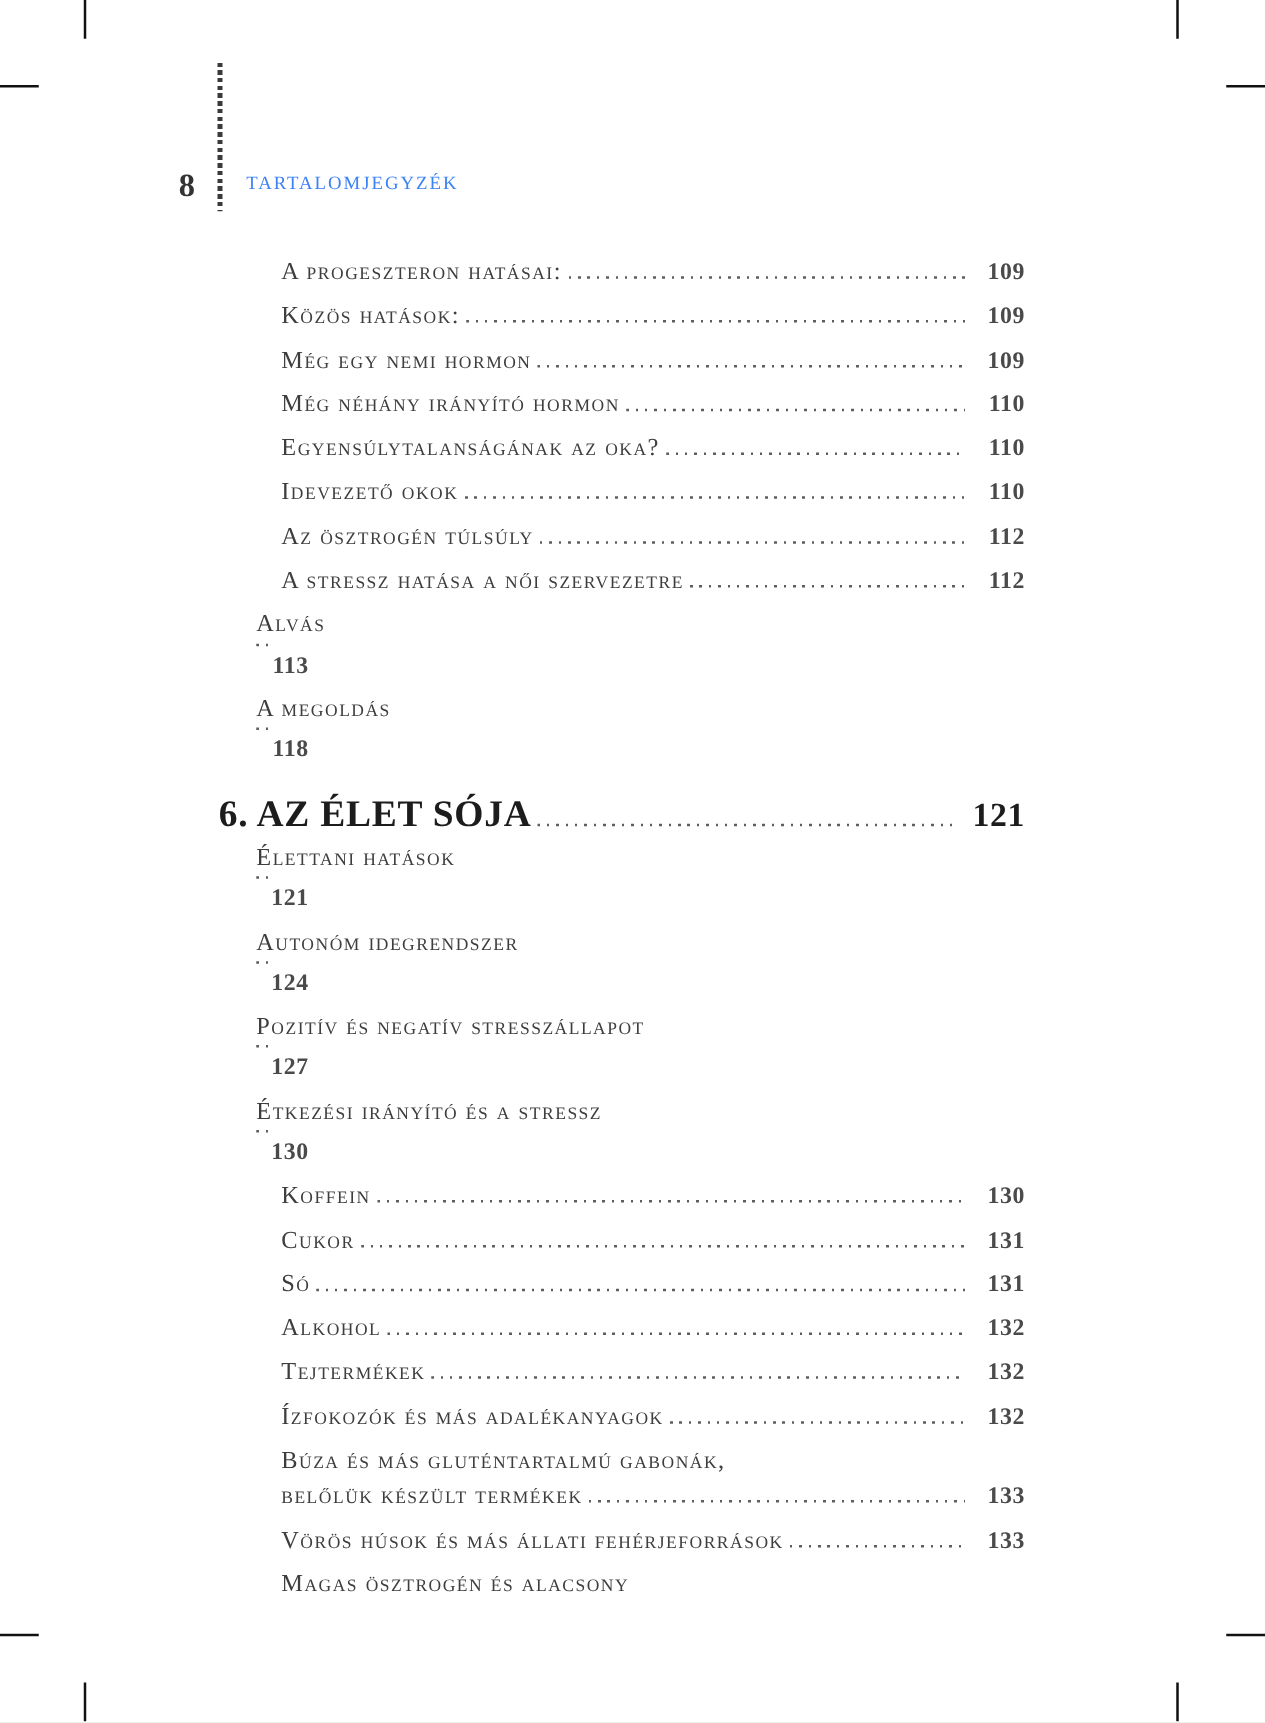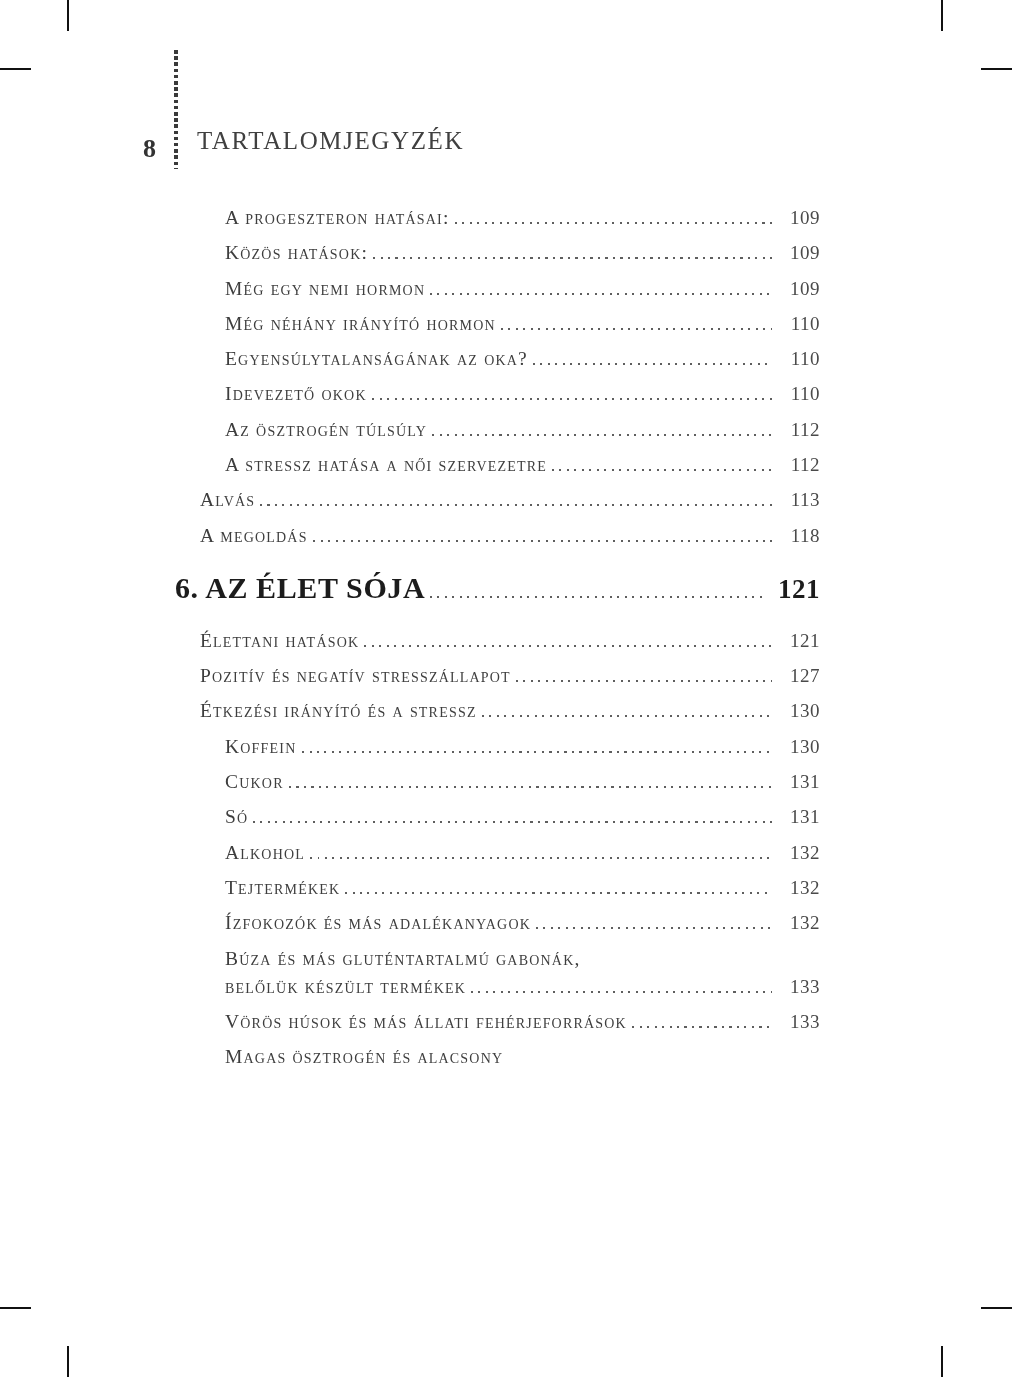--- a/index.html
+++ b/index.html
@@ -19,57 +19,57 @@
     position: absolute; left: 143px; top: 136px;
     font-size: 26px; font-weight: bold; color: #333;
     line-height: 1;
   }
   .header-rule {
     position: absolute; left: 174px; top: 50px;
     width: 4px; height: 119px;
     background: repeating-linear-gradient(to bottom, #3a3a3a 0px, #3a3a3a 3.5px, transparent 3.5px, transparent 6.2px);
   }
   .running-title {
-    position: absolute; left: 197px; top: 128px;
-    font-size: 25px; color: #404040; letter-spacing: 1.6px;
+    position: absolute; left: 197px; top: 140px;
+    font-size: 15px; color: #3b82f6; letter-spacing: 1.6px;
     line-height: 1;
   }
   
   .toc {
     position: absolute; left: 175px; top: 204px; width: 645px;
     color: #3e3e3e;
   }
   .entry {
     display: flex; align-items: baseline;
     font-size: 19.5px; line-height: 28.2px;
     font-variant: small-caps; letter-spacing: 1.2px;
     margin-bottom: 7.1px;
   }
   .entry-wrap { margin-bottom: 7.1px; }
   .entry-wrap .subrow {
     display: flex; align-items: baseline;
     font-size: 19.5px; line-height: 28.2px;
     font-variant: small-caps; letter-spacing: 1.2px;
   }
-  .lvl1 { padding-left: 25px; }
+  .lvl1 { padding-left: 25px; flex-direction: column; }
   .lvl2 { padding-left: 50px; }
   .label { white-space: nowrap; }
   .leader {
     flex: 1 1 auto; height: 2px; margin: 0 6px 2px 5px;
     background: repeating-linear-gradient(to right, #5e5e5e 0px, #5e5e5e 2px, transparent 2px, transparent 7.5px);
     min-width: 10px;
   }
   .pageref {
     flex: 0 0 auto; width: 42px; text-align: right;
     font-variant: normal; letter-spacing: 0.5px;
-    font-weight: normal; font-size: 19px; color: #4a4a4a;
+    font-weight: bold; font-size: 19px; color: #4a4a4a;
   }
   .chapter-row {
     display: flex; align-items: baseline;
-    margin-top: 18px; margin-bottom: 18px;
+    margin-top: 18px; margin-bottom: 1px;
     line-height: 40px;
   }
   .chapter-title {
     font-size: 30px; font-weight: bold; color: #1c1c1c;
     letter-spacing: 0.6px; white-space: nowrap;
   }
   .chapter-row .leader { margin-bottom: 3px; }
   .chapter-page {
     flex: 0 0 auto; width: 48px; text-align: right;
     font-size: 27px; font-weight: bold; color: #1c1c1c;
@@ -163,20 +163,25 @@
       <span class="leader"></span>
       <span class="chapter-page">121</span>
     </div>
 
     <div class="entry lvl1">
       <span class="label">Élettani hatások</span>
       <span class="leader"></span>
       <span class="pageref">121</span>
     </div>
 
+    <div class="entry lvl1">
+      <span class="label">Autonóm idegrendszer</span>
+      <span class="leader"></span>
+      <span class="pageref">124</span>
+    </div>
 
 
     <div class="entry lvl1">
       <span class="label">Pozitív és negatív stresszállapot</span>
       <span class="leader"></span>
       <span class="pageref">127</span>
     </div>
 
     <div class="entry lvl1">
       <span class="label">Étkezési irányító és a stressz</span>

